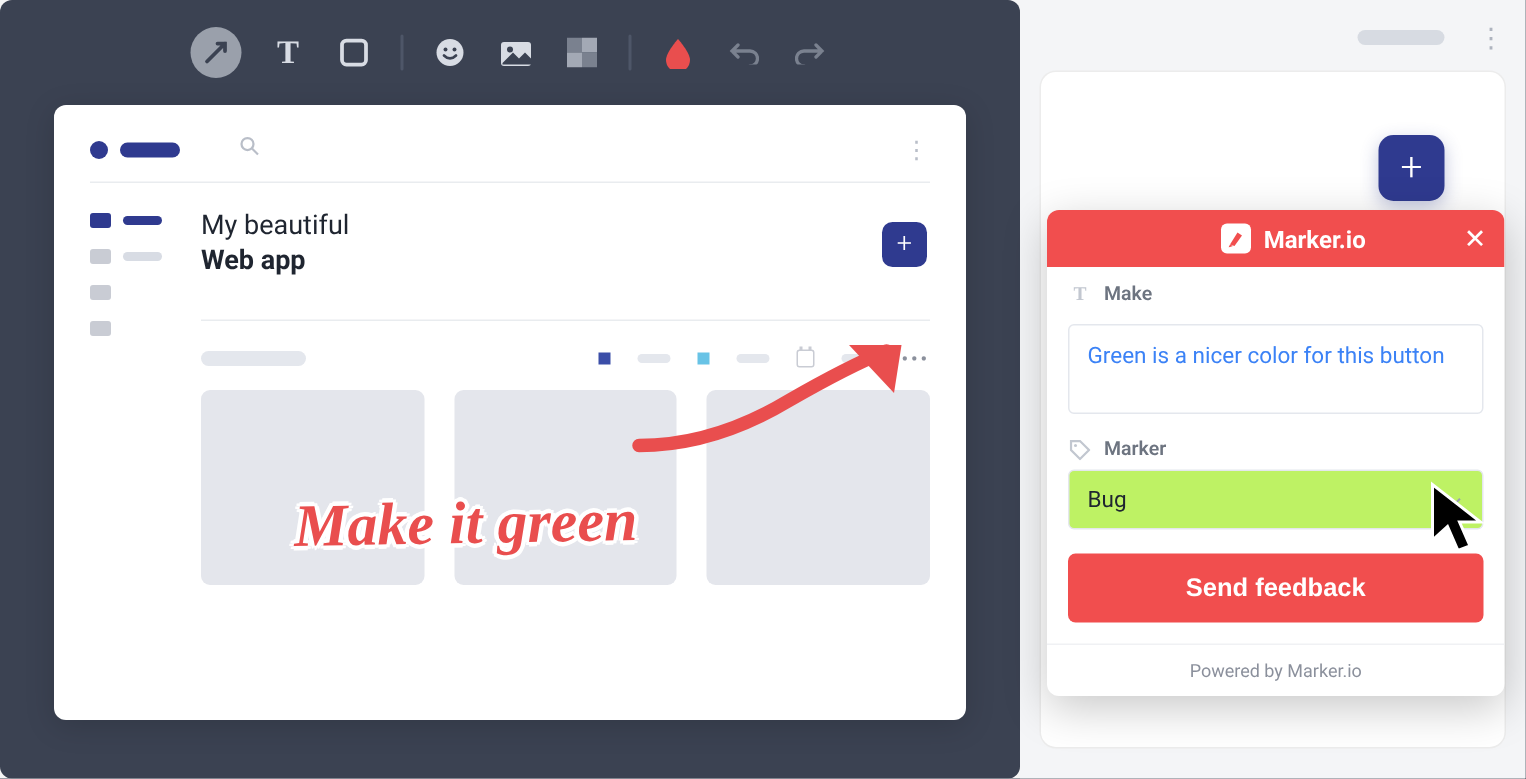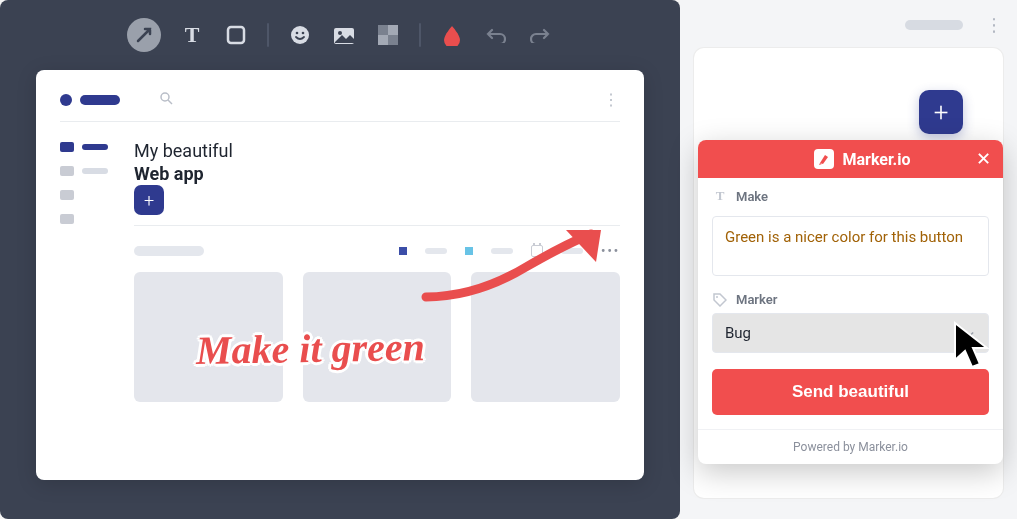--- a/index.html
+++ b/index.html
@@ -83,26 +83,25 @@
 .side-bar { width: 26px; height: 6px; border-radius: 3px; background: #d8dce4; }
 .side-item.active .side-ic { background: #2f3a8f; }
 .side-item.active .side-bar { background: #2f3a8f; }
 .main {
   flex: 1;
   padding-left: 4px;
 }
 .heading {
   display: flex;
   justify-content: space-between;
-  align-items: flex-start;
+  align-items: center;
   border-bottom: 1px solid #e9ecef;
-  padding-bottom: 10px;
+  padding-bottom: 28px;
   padding-top: 6px;
   padding-right: 2px;
-  flex-direction: column;
 }
 .heading h2 {
   font-size: 18px;
   font-weight: 400;
   color: #1f2530;
   line-height: 1.25;
 }
 .heading h2 b { font-weight: 700; }
 .addbtn {
   width: 30px; height: 30px;
@@ -251,36 +250,36 @@
   font-size: 15px;
   color: #1f2530;
   font-family: inherit;
 }
 .field-textarea {
   width: 100%;
   border: 1px solid #e4e7ed;
   border-radius: 4px;
   padding: 10px 12px;
   font-size: 15px;
-  color: #a16207;
+  color: #3b82f6;
   font-family: inherit;
   resize: none;
   height: 60px;
   line-height: 1.35;
 }
 .field-select {
   width: 100%;
   border: 1px solid #e4e7ed;
   border-radius: 4px;
   padding: 10px 12px;
   font-size: 15px;
   color: #1f2530;
   font-family: inherit;
   appearance: none;
-  background: #e5e5e5;
+  background: #bef264;
   position: relative;
 }
 .select-wrap { position: relative; }
 .select-wrap:after {
   content: "⌄";
   position: absolute;
   right: 12px; top: 8px;
   color: #9aa0ab;
   font-size: 16px;
   pointer-events: none;
@@ -466,20 +465,20 @@
             </svg>
         </span>
         <span>Marker</span>
       </div>
       <div class="select-wrap">
         <select class="field-select">
           <option>Bug</option>
         </select>
       </div>
     </div>
-    <button class="send-btn">Send beautiful</button>
+    <button class="send-btn">Send feedback</button>
   </div>
   <div class="panel-footer">Powered by Marker.io</div>
 </div>
 
 <svg class="cursor-img" width="50" height="55" viewBox="0 0 50 55">
   <path d="M3 3 L3 40 L13 31 L20 47 L28 44 L21 28 L35 28 Z" fill="#000" stroke="#fff" stroke-width="2"></path>
 </svg>
 
 </body></html>

